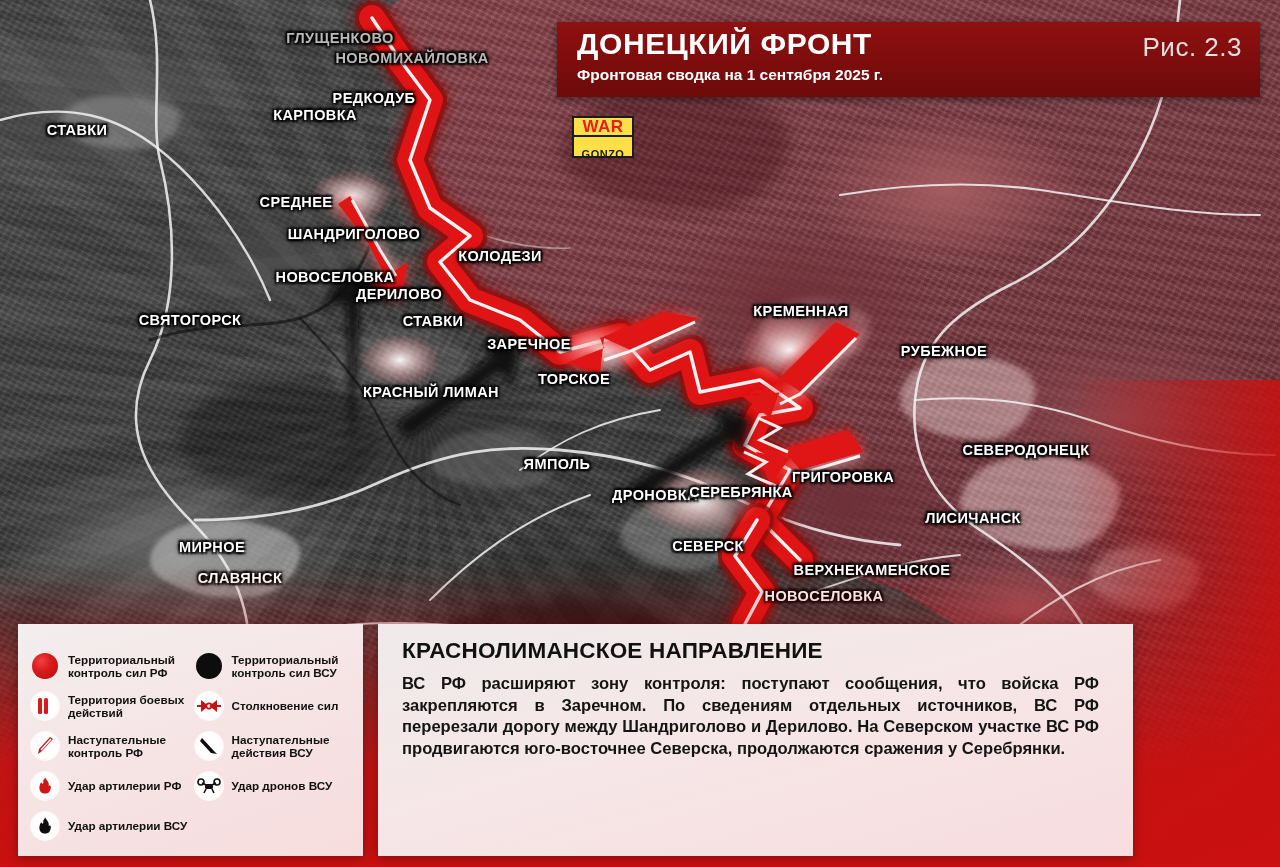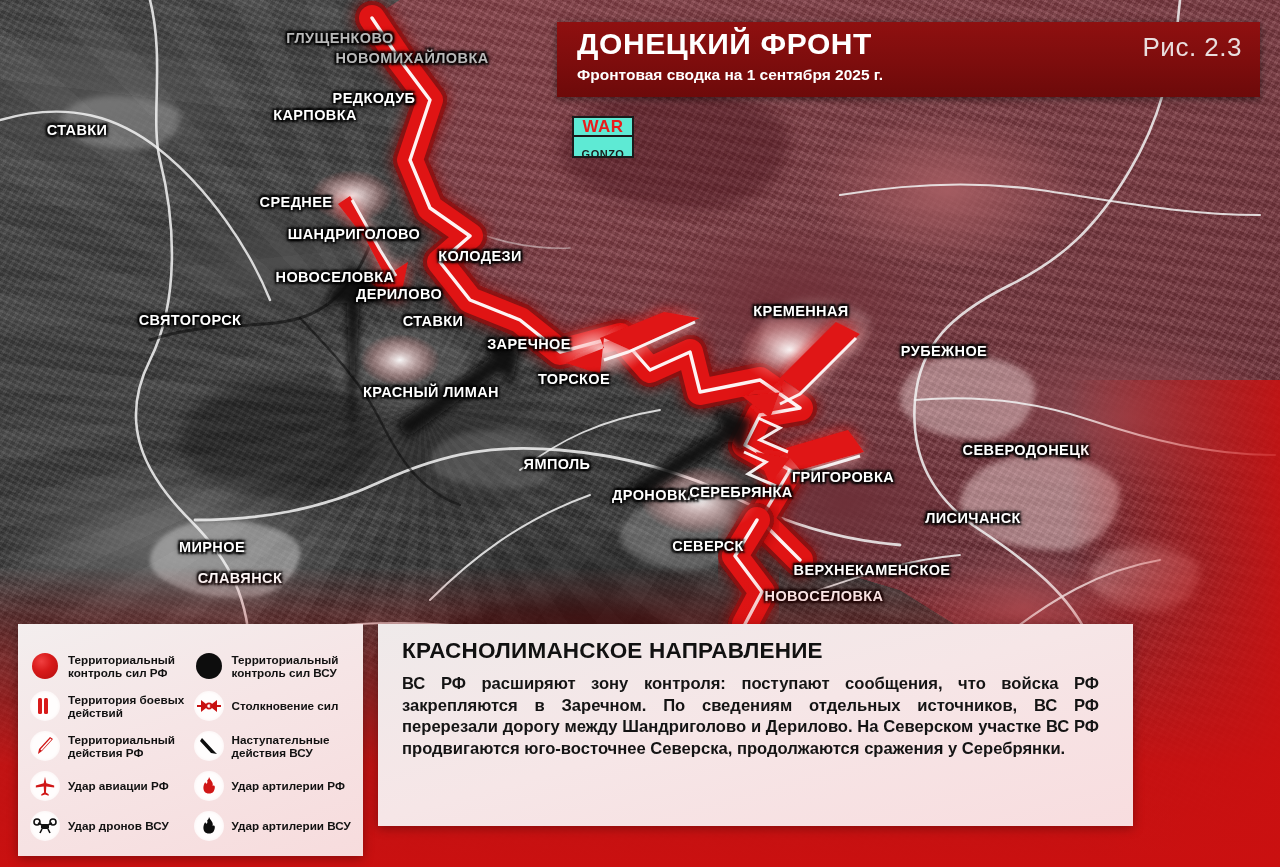--- a/index.html
+++ b/index.html
@@ -111,21 +111,21 @@
   .header-fig{
     position:absolute; right:18px; top:10px;
     font-size:26px; color:#e9dede;
     font-family:"Liberation Sans", sans-serif;
     letter-spacing:.5px;
   }
 
   
   .wg-row{ position:absolute; left:572px; top:116px; display:flex; align-items:center; gap:16px; }
   .wg-logo{
-    width:62px; height:42px; border:2.5px solid #1b1b1b; background:#5eead4;
+    width:62px; height:42px; border:2.5px solid #1b1b1b; background:#fde047;
     display:flex; flex-direction:column; justify-content:stretch;
   }
   .wg-logo .wg-war{
     flex:1; display:flex; align-items:center; justify-content:center;
     color:#e81c1c; font-weight:bold; font-size:17px; letter-spacing:.5px;
     border-bottom:2.5px solid #1b1b1b; line-height:1;
   }
   .wg-logo .wg-gonzo{
     flex:1; display:flex; align-items:center; justify-content:center;
     color:#1b1b1b; font-weight:bold; font-size:11px; letter-spacing:.5px; line-height:1;margin-top:12px;
@@ -168,21 +168,21 @@
   }
   .dot-red{ width:26px;height:26px;border-radius:50%;
             background:radial-gradient(circle at 36% 32%, #f04040 0%, #d81a1a 42%, #b30d0d 100%); }
   .dot-black{ width:26px;height:26px;border-radius:50%; background:#0d0d0d; }
   .circ{ width:30px;height:30px;border-radius:50%;
          background:radial-gradient(circle,#fffdfd 58%, #f7eaea 100%);
          display:flex;align-items:center;justify-content:center; }
 
   
   .desc{
-    position:absolute; left:378px; top:624px; width:755px; height:202px;
+    position:absolute; left:378px; top:624px; width:755px; height:232px;
     background:linear-gradient(165deg,#efeaea 0%,#f6e6e7 48%,#f8dddf 100%);
     box-shadow:0 2px 10px rgba(0,0,0,.35);
     padding:14px 34px 12px 24px;
   }
   .desc-title{
     font-size:22.5px; font-weight:bold; color:#111; letter-spacing:.2px;
     margin-bottom:9px; font-family:"Liberation Sans", sans-serif;
   }
   .desc-body{
     font-size:16.6px; font-weight:bold; color:#141414; line-height:1.31;
@@ -310,21 +310,21 @@
   </svg>
 
   <div id="cities">
       <div class="city dim" style="left: 340px; top: 38px;">ГЛУЩЕНКОВО</div>
       <div class="city dim" style="left: 412px; top: 58px;">НОВОМИХАЙЛОВКА</div>
       <div class="city" style="left: 374px; top: 98px;">РЕДКОДУБ</div>
       <div class="city" style="left: 315px; top: 115px;">КАРПОВКА</div>
       <div class="city" style="left: 77px; top: 130px;">СТАВКИ</div>
       <div class="city" style="left: 296px; top: 202px;">СРЕДНЕЕ</div>
       <div class="city" style="left: 354px; top: 234px;">ШАНДРИГОЛОВО</div>
-      <div class="city" style="left: 480px; top: 256px; border-radius: 6px;">КОЛОДЕЗИ</div>
+      <div class="city" style="left: 500px; top: 256px; border-radius: 6px;">КОЛОДЕЗИ</div>
       <div class="city" style="left: 335px; top: 277px;">НОВОСЕЛОВКА</div>
       <div class="city" style="left: 399px; top: 294px;">ДЕРИЛОВО</div>
       <div class="city" style="left: 190px; top: 320px;">СВЯТОГОРСК</div>
       <div class="city" style="left: 433px; top: 321px;">СТАВКИ</div>
       <div class="city" style="left: 529px; top: 344px;">ЗАРЕЧНОЕ</div>
       <div class="city" style="left: 801px; top: 311px;">КРЕМЕННАЯ</div>
       <div class="city" style="left: 944px; top: 351px;">РУБЕЖНОЕ</div>
       <div class="city" style="left: 574px; top: 379px;">ТОРСКОЕ</div>
       <div class="city" style="left: 431px; top: 392px;">КРАСНЫЙ ЛИМАН</div>
       <div class="city" style="left: 1026px; top: 450px;">СЕВЕРОДОНЕЦК</div>
@@ -394,41 +394,31 @@
       </div>
       <div class="lg-item">
         <span class="lg-ico">
           <span class="circ">
             <svg width="24" height="24" viewBox="0 0 24 24">
               <path d="M20 5 L9 17 L5 20 L6 15 L17 3 Z" fill="#d01616"></path>
               <path d="M18 5 L8 16" stroke="#fff" stroke-width="1.6"></path>
             </svg>
           </span>
         </span>
-        <span class="lg-txt">Территориальный действия РФ</span>
+        <span class="lg-txt">Наступательные контроль РФ</span>
       </div>
       <div class="lg-item">
         <span class="lg-ico">
           <span class="circ">
             <svg width="24" height="24" viewBox="0 0 24 24">
               <path d="M5 4 L17 17 L20 20 L14 19 L3 7 Z" fill="#0d0d0d"></path>
             </svg>
           </span>
         </span>
         <span class="lg-txt">Наступательные действия ВСУ</span>
-      </div>
-      <div class="lg-item">
-        <span class="lg-ico">
-          <span class="circ">
-            <svg width="22" height="22" viewBox="0 0 24 24">
-              <path d="M12 2 L13.4 9 L22 11.5 L22 13.5 L13.4 12.6 L13 19 L16 21 L16 22.5 L12 21.4 L8 22.5 L8 21 L11 19 L10.6 12.6 L2 13.5 L2 11.5 L10.6 9 Z" fill="#d01616"></path>
-            </svg>
-          </span>
-        </span>
-        <span class="lg-txt">Удар авиации РФ</span>
       </div>
       <div class="lg-item">
         <span class="lg-ico">
           <span class="circ">
             <svg width="22" height="22" viewBox="0 0 24 24">
               <path d="M12 2 C13 6, 17 7, 16 12 C19 10, 19 15, 17 18 C15 21, 9 21, 7 18 C5 15, 6 10, 8 8 C9 11, 11 9, 10 6 C11 5, 12 4, 12 2 Z" fill="#d01616"></path>
             </svg>
           </span>
         </span>
         <span class="lg-txt">Удар артилерии РФ</span>

